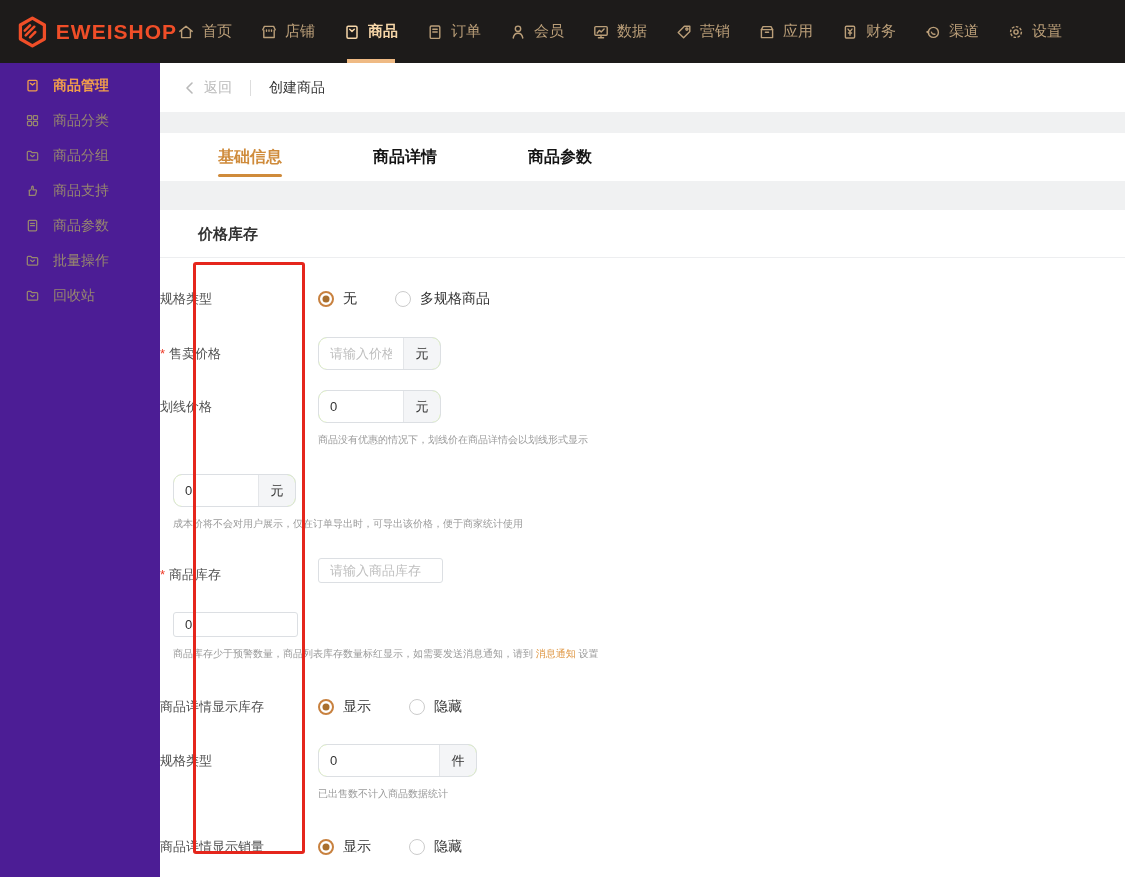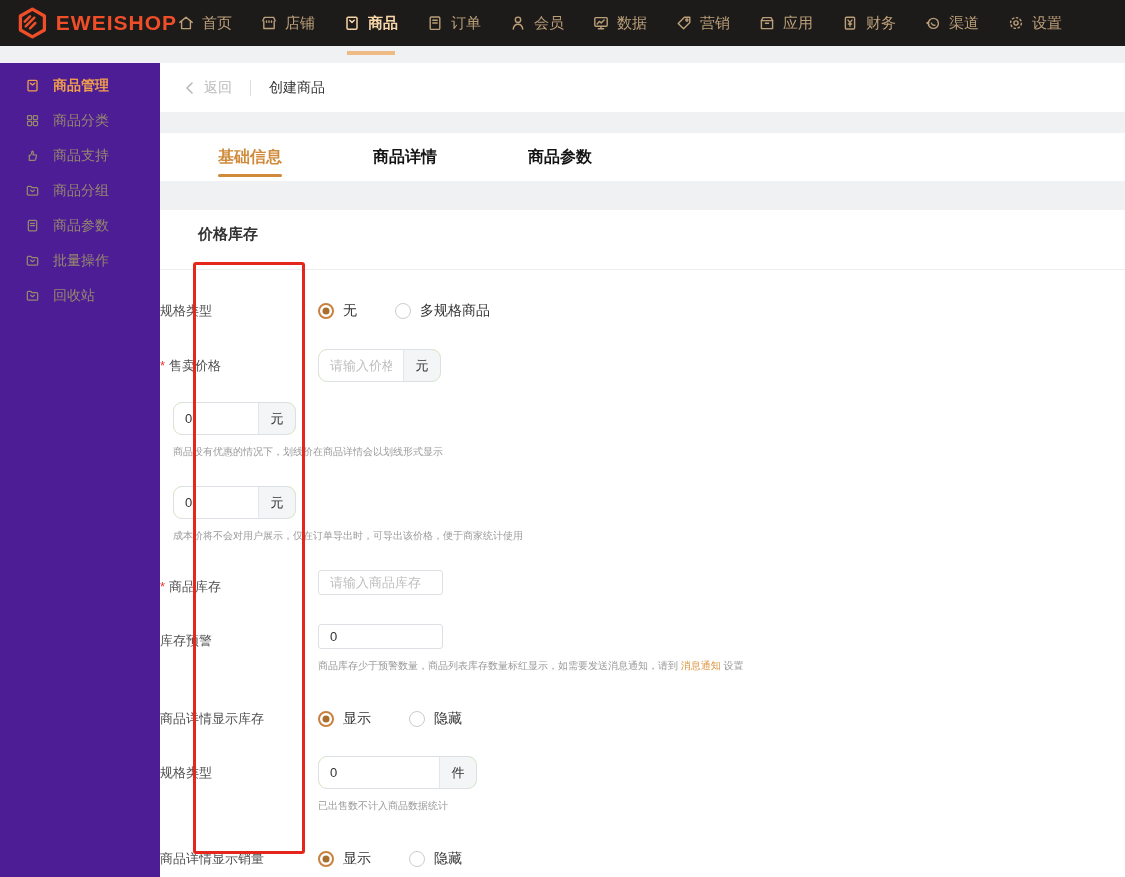--- a/index.html
+++ b/index.html
@@ -1,21 +1,21 @@
 <!DOCTYPE html>
 <html><head>
 <meta charset="utf-8">
 <style>
   * { margin:0; padding:0; box-sizing:border-box; }
   html,body { width:1125px; height:877px; overflow:hidden;
     font-family:"Liberation Sans","DejaVu Sans",sans-serif; background:#f0f1f2; }
   .page { position:relative; width:1125px; height:877px; }
 
   
-  .topbar { position:absolute; left:0; top:0; width:1125px; height:46px;
+  .topbar { position:absolute; left:0; top:0; width:1125px; height:63px;
     background:#1d1b1a; display:flex; align-items:center; z-index:20; }
   .logo { display:flex; align-items:center; gap:9px; padding-left:18px; width:177px; flex:none; }
   .logo-text { color:#f04e28; font-weight:bold; font-size:21px; letter-spacing:1px; }
   .nav-items { display:flex; align-items:center; gap:28px; }
   .nav-item { position:relative; height:63px; display:flex; align-items:center; gap:7px;
     color:#bb9f79; font-size:15px; cursor:pointer; }
   .nav-item svg { flex:none; }
   .nav-item.active { color:#f6d6a8; font-weight:bold; }
   .nav-item.active::after { content:""; position:absolute; left:50%; transform:translateX(-50%);
     bottom:0; width:48px; height:4px; background:#efba84; }
@@ -37,21 +37,21 @@
   .tabbar { height:48px; background:#fff; display:flex; align-items:center; padding-left:58px; }
   .tab { position:relative; font-size:16px; font-weight:bold; color:#141414;
     margin-right:91px; cursor:pointer; }
   .tab.active { color:#cf8b3b; }
   .tab.active::after { content:""; position:absolute; left:0; bottom:-9px; width:100%;
     height:3px; background:#cf8b3b; border-radius:2px; }
   .gap2 { height:29px; background:#f0f1f2; }
 
   
   .card { position:relative; background:#fff; height:667px; overflow:hidden; }
-  .card-head { height:60px; line-height:48px; padding-left:38px; font-size:15px;
+  .card-head { height:48px; line-height:48px; padding-left:38px; font-size:15px;
     font-weight:bold; color:#333; border-bottom:1px solid #edeef0; }
   .red-box { position:absolute; left:33px; top:52px; width:112px; height:592px;
     border:3px solid #e5261c; border-radius:3px; pointer-events:none; z-index:5; }
 
   .form { padding-top:31px; }
   .form-row { display:flex; align-items:flex-start; }
   .form-label { width:145px; flex:none; text-align:left; font-size:13px; color:#515151; }
   .lh-input { line-height:33px; } .lh-radio { line-height:20px; }
   .req { color:#ee3b28; margin-right:4px; font-size:13px; }
   .ctrl { margin-left:13px; }
@@ -197,31 +197,31 @@
       <svg class="ic" width="15" height="15" viewBox="0 0 18 18" fill="none" stroke="currentColor" stroke-width="1.5">
           <rect x="3" y="3" width="5" height="5" rx="1"></rect>
           <rect x="10" y="3" width="5" height="5" rx="1"></rect>
           <rect x="3" y="10" width="5" height="5" rx="1"></rect>
           <rect x="10" y="10" width="5" height="5" rx="1"></rect>
         </svg>
       <span>商品分类</span>
     </div>
     <div class="side-item">
       <svg class="ic" width="15" height="15" viewBox="0 0 18 18" fill="none" stroke="currentColor" stroke-width="1.5" stroke-linecap="round" stroke-linejoin="round">
+          <path d="M2.8 5.2c0-.7.5-1.2 1.2-1.2h3.1l1.3 1.6h5.6c.7 0 1.2.5 1.2 1.2v6.6c0 .7-.5 1.2-1.2 1.2H4c-.7 0-1.2-.5-1.2-1.2z"></path>
+          <path d="M6.8 8.6 9 10.4l2.2-1.8"></path>
+        </svg>
+      <span>商品分组</span>
+    </div>
+    <div class="side-item">
+      <svg class="ic" width="15" height="15" viewBox="0 0 18 18" fill="none" stroke="currentColor" stroke-width="1.5" stroke-linecap="round" stroke-linejoin="round">
           <path d="M5.2 8.6v6.2"></path>
           <path d="M5.2 9.4c1.8-.2 2.9-3.2 2.9-4.8 0-1 1.5-1 1.8.2.2 1 .1 2.2-.4 3.3h3.2c.8 0 1.3.7 1.1 1.4l-1 4c-.2.7-.8 1.3-1.6 1.3H5.2"></path>
         </svg>
       <span>商品支持</span>
-    </div>
-    <div class="side-item">
-      <svg class="ic" width="15" height="15" viewBox="0 0 18 18" fill="none" stroke="currentColor" stroke-width="1.5" stroke-linecap="round" stroke-linejoin="round">
-          <path d="M2.8 5.2c0-.7.5-1.2 1.2-1.2h3.1l1.3 1.6h5.6c.7 0 1.2.5 1.2 1.2v6.6c0 .7-.5 1.2-1.2 1.2H4c-.7 0-1.2-.5-1.2-1.2z"></path>
-          <path d="M6.8 8.6 9 10.4l2.2-1.8"></path>
-        </svg>
-      <span>商品分组</span>
     </div>
     <div class="side-item">
       <svg class="ic" width="15" height="15" viewBox="0 0 18 18" fill="none" stroke="currentColor" stroke-width="1.5" stroke-linecap="round" stroke-linejoin="round">
           <rect x="4" y="2.8" width="10" height="12.6" rx="1.2"></rect>
           <path d="M6.6 6.4h4.8M6.6 9.2h4.8"></path>
         </svg>
       <span>商品参数</span>
     </div>
     <div class="side-item">
       <svg class="ic" width="15" height="15" viewBox="0 0 18 18" fill="none" stroke="currentColor" stroke-width="1.5" stroke-linecap="round" stroke-linejoin="round">
@@ -288,20 +288,21 @@
           </div>
           <div class="ctrl">
             <span class="input-group">
               <input class="w-price" type="text" placeholder="请输入价格" style="">
               <span class="addon">元</span>
             </span>
           </div>
         </div>
 
         <div class="form-row mt-r3">
+          <div class="form-label lh-input">划线价格</div>
           <div class="ctrl">
             <span class="input-group">
               <input class="w-price" type="text" value="0" style="">
               <span class="addon">元</span>
             </span>
             <div class="helper">商品没有优惠的情况下，划线价在商品详情会以划线形式显示</div>
           </div>
         </div>
 
         <div class="form-row mt-r4">
@@ -317,21 +318,20 @@
         <div class="form-row mt-r5">
           <div class="form-label lh-input">
             <span class="req">*</span><span>商品库存</span>
           </div>
           <div class="ctrl">
             <input class="plain-input" type="text" placeholder="请输入商品库存" style="">
           </div>
         </div>
 
         <div class="form-row mt-r6">
-          <div class="form-label lh-input">库存预警</div>
           <div class="ctrl">
             <input class="plain-input" type="text" value="0" style="">
             <div class="helper"><span>商品库存少于预警数量，商品列表库存数量标红显示，如需要发送消息通知，请到 </span><a>消息通知</a><span> 设置</span></div>
           </div>
         </div>
 
         <div class="form-row mt-r7">
           <div class="form-label lh-radio">商品详情显示库存</div>
           <div class="ctrl radio-group">
             <span class="radio-opt">

